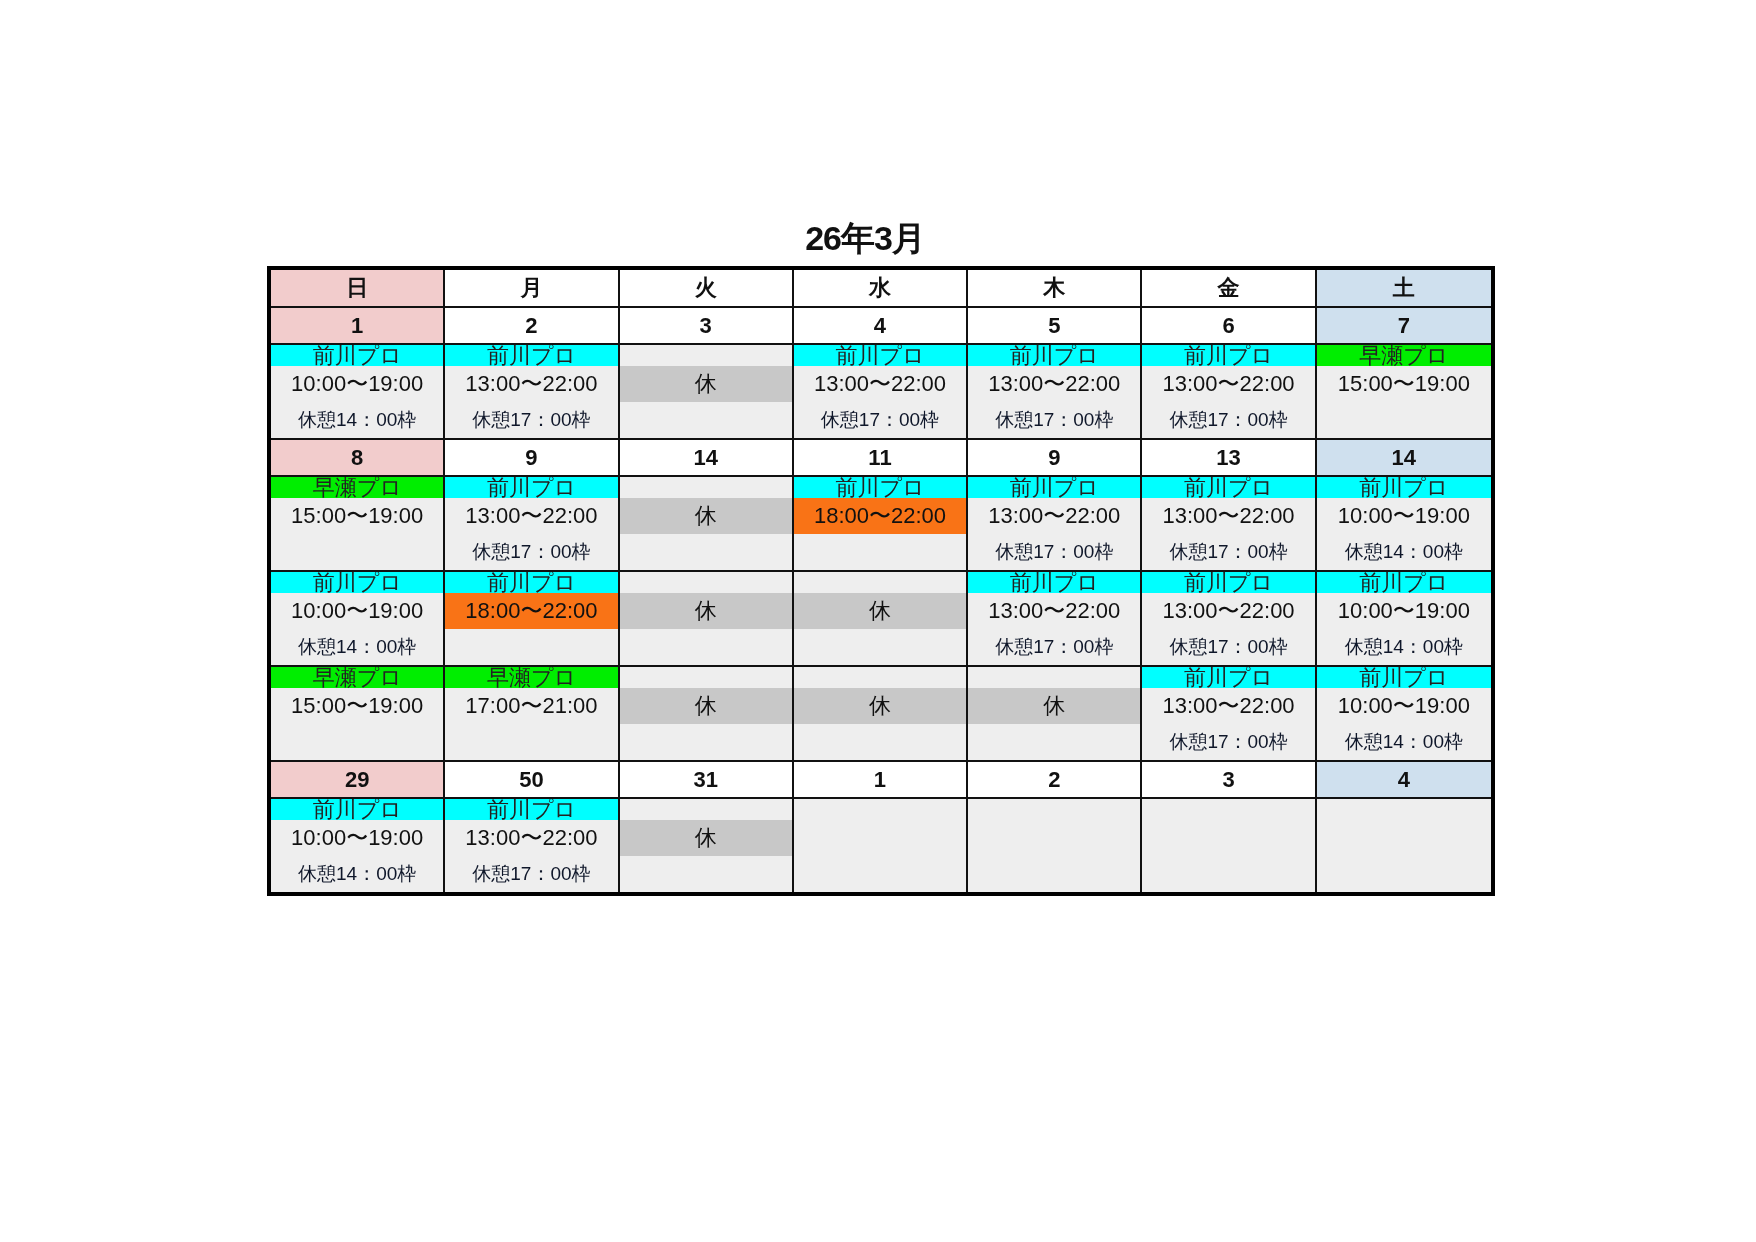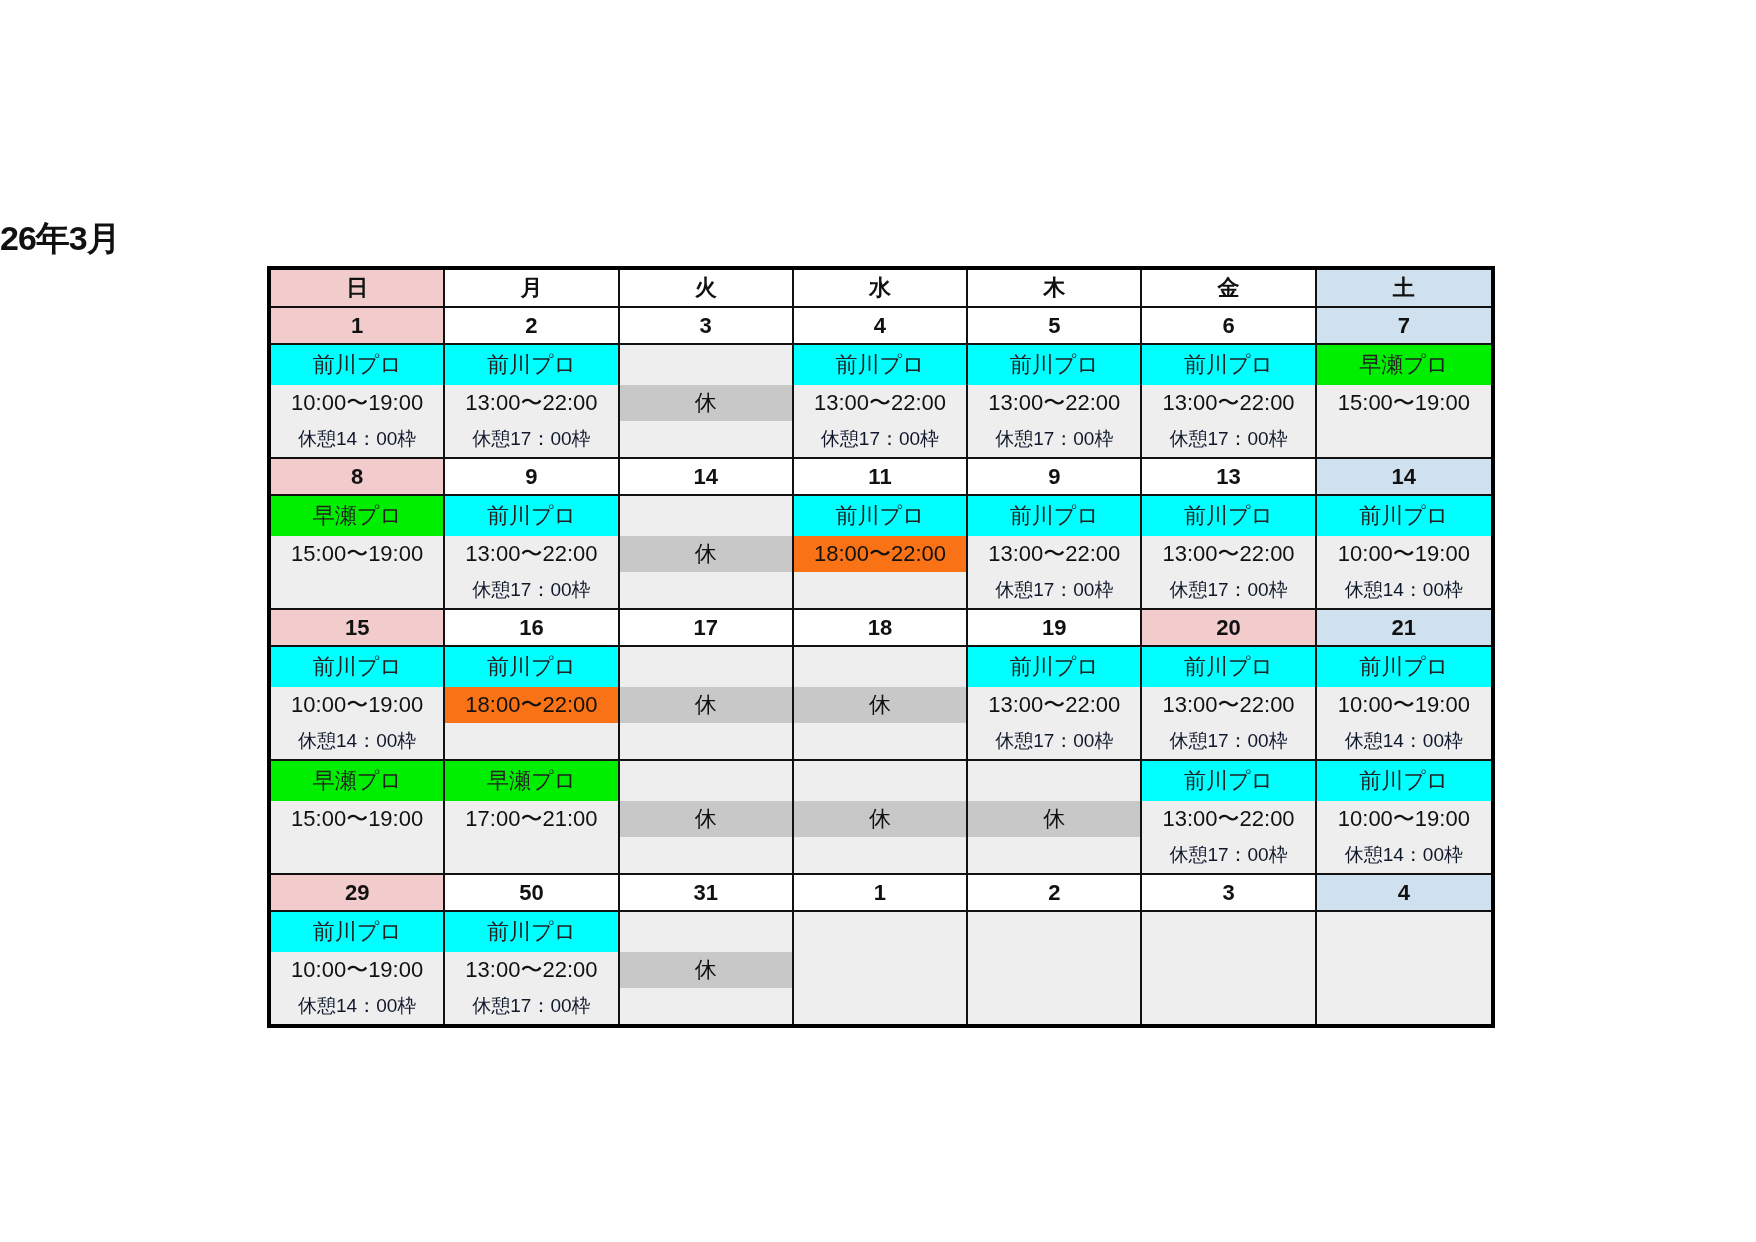--- a/index.html
+++ b/index.html
@@ -1,28 +1,28 @@
 <!DOCTYPE html>
 <html><head>
 <meta charset="utf-8">
 <style>
   html, body { margin: 0; padding: 0; background: #ffffff; }
   body { width: 1756px; height: 1242px; position: relative; overflow: hidden;
          font-family: "Liberation Sans", "DejaVu Sans", sans-serif; color: #111; }
-  .title { position: absolute; left: 0; width: 1730px; top: 216px; text-align: left;
+  .title { position: absolute; left: 0; width: 1730px; top: 216px; text-align: center;
            font-size: 34px; font-weight: bold; letter-spacing: -1px; }
   .cal { position: absolute; left: 267px; top: 266px; width: 1220px;
          border: 4px solid #000; box-sizing: content-box; }
   .grid { display: grid; grid-template-columns: repeat(7, 1fr); }
   .cell { border-right: 2px solid #111; box-sizing: border-box; text-align: center;
           display: flex; align-items: center; justify-content: center; overflow: hidden; white-space: nowrap; }
   .cell.last { border-right: none; }
   .wk { height: 38px; font-size: 22px; font-weight: bold; border-bottom: 2px solid #111; }
   .daynum { height: 37px; font-size: 22px; font-weight: bold; border-bottom: 2px solid #111; }
-  .name { height: 40px; font-size: 22px; font-weight: normal; color: #222; }
+  .name { height: 21px; font-size: 22px; font-weight: normal; color: #222; }
   .time { height: 36px; font-size: 22px; font-weight: normal; }
   .brk { height: 36px; font-size: 19px; color: #0f172a; }
   .block { border-bottom: 2px solid #111; }
   .block.lastblock { border-bottom: none; }
   .bg-sun { background: #f2cccc; }
   .bg-sat { background: #cfe0ee; }
   .bg-white { background: #ffffff; }
   .bg-maekawa { background: #00ffff; }
   .bg-hayase { background: #00ee00; }
   .bg-empty { background: #eeeeee; }
@@ -116,29 +116,20 @@
           <div class="cell brk bg-empty">休憩17：00枠</div>
           <div class="cell brk bg-empty"></div>
           <div class="cell brk bg-empty"></div>
           <div class="cell brk bg-empty">休憩17：00枠</div>
           <div class="cell brk bg-empty">休憩17：00枠</div>
           <div class="cell brk bg-empty last">休憩14：00枠</div>
         </div>
       </div>
       <div class="block">
         <div class="grid">
-          <div class="cell daynum bg-sun">15</div>
-          <div class="cell daynum bg-white">16</div>
-          <div class="cell daynum bg-white">17</div>
-          <div class="cell daynum bg-white">18</div>
-          <div class="cell daynum bg-white">19</div>
-          <div class="cell daynum bg-sun">20</div>
-          <div class="cell daynum bg-sat last">21</div>
-        </div>
-        <div class="grid">
           <div class="cell name bg-maekawa">前川プロ</div>
           <div class="cell name bg-maekawa">前川プロ</div>
           <div class="cell name bg-empty"></div>
           <div class="cell name bg-empty"></div>
           <div class="cell name bg-maekawa">前川プロ</div>
           <div class="cell name bg-maekawa">前川プロ</div>
           <div class="cell name bg-maekawa last">前川プロ</div>
         </div>
         <div class="grid">
           <div class="cell time bg-empty">10:00〜19:00</div>

